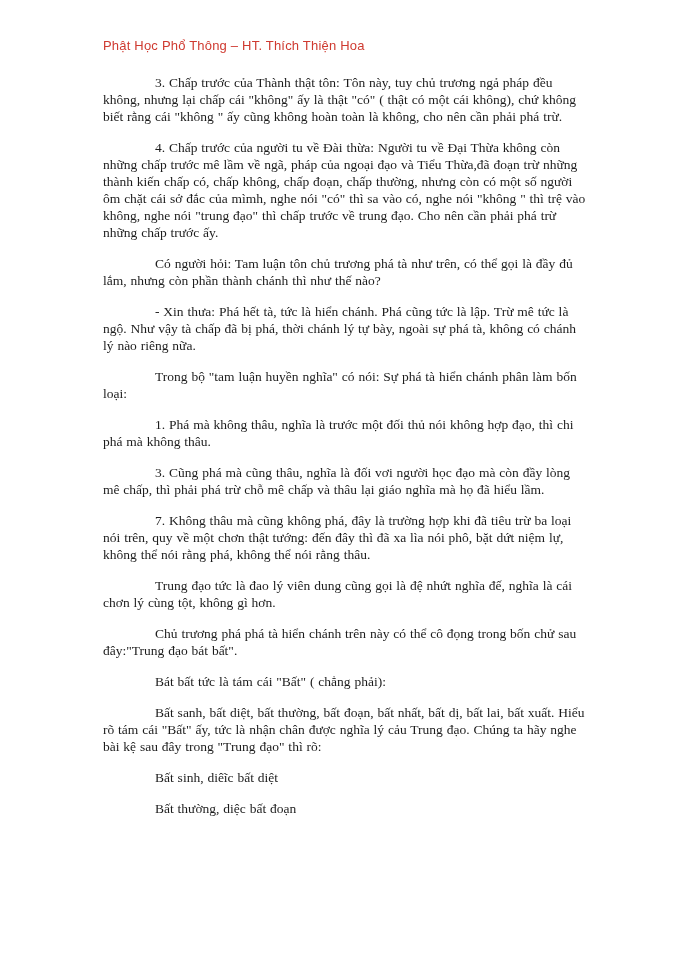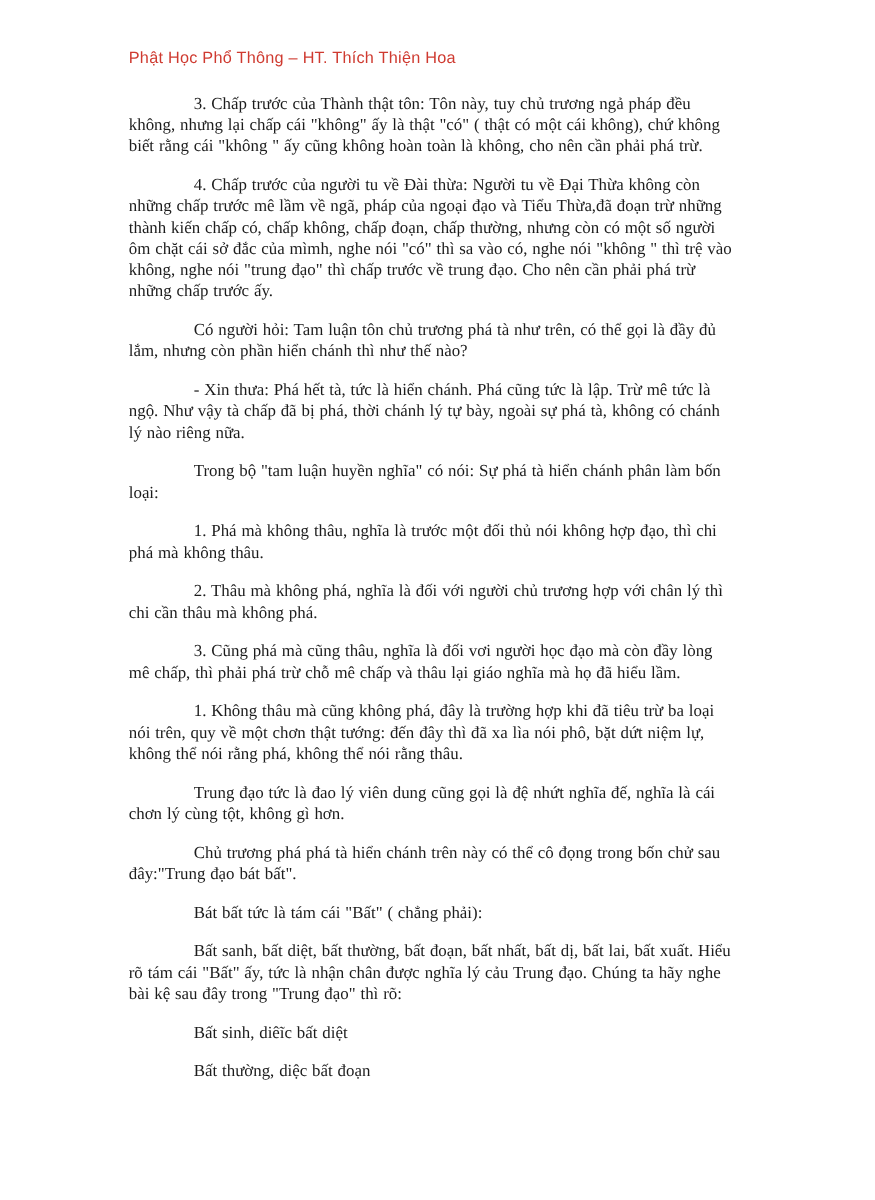--- a/index.html
+++ b/index.html
@@ -41,27 +41,26 @@
   }
 </style>
 </head>
 <body>
 
 <div class="page">
   <div class="doc-header" style="color: rgb(207, 58, 48);">Phật Học Phổ Thông – HT. Thích Thiện Hoa</div>
   <div class="doc-content">
       <p class="para">3. Chấp trước của Thành thật tôn: Tôn này, tuy chủ trương ngả pháp đều không, nhưng lại chấp cái "không" ấy là thật "có" ( thật có một cái không), chứ không biết rằng cái "không " ấy cũng không hoàn toàn là không, cho nên cần phải phá trừ.</p>
       <p class="para">4. Chấp trước của người tu về Đài thừa: Người tu về Đại Thừa không còn những chấp trước mê lầm về ngã, pháp của ngoại đạo và Tiểu Thừa,đã đoạn trừ những thành kiến chấp có, chấp không, chấp đoạn, chấp thường, nhưng còn có một số người ôm chặt cái sở đắc của mìmh, nghe nói "có" thì sa vào có, nghe nói "không " thì trệ vào không, nghe nói "trung đạo" thì chấp trước về trung đạo. Cho nên cần phải phá trừ những chấp trước ấy.</p>
-      <p class="para">Có người hỏi: Tam luận tôn chủ trương phá tà như trên, có thể gọi là đầy đủ lắm, nhưng còn phần hiển chánh thì như thế nào?</p>
+      <p class="para">Có người hỏi: Tam luận tôn chủ trương phá tà như trên, có thể gọi là đầy đủ lắm, nhưng còn phần thành chánh thì như thế nào?</p>
       <p class="para">- Xin thưa: Phá hết tà, tức là hiển chánh. Phá cũng tức là lập. Trừ mê tức là ngộ. Như vậy tà chấp đã bị phá, thời chánh lý tự bày, ngoài sự phá tà, không có chánh lý nào riêng nữa.</p>
       <p class="para">Trong bộ "tam luận huyền nghĩa" có nói: Sự phá tà hiển chánh phân làm bốn loại:</p>
       <p class="para">1. Phá mà không thâu, nghĩa là trước một đối thủ nói không hợp đạo, thì chi phá mà không thâu.</p>
-      <p class="para">2. Thâu mà không phá, nghĩa là đối với người chủ trương hợp với chân lý thì chi cần thâu mà không phá.</p>
       <p class="para">3. Cũng phá mà cũng thâu, nghĩa là đối vơi người học đạo mà còn đầy lòng mê chấp, thì phải phá trừ chỗ mê chấp và thâu lại giáo nghĩa mà họ đã hiểu lầm.</p>
-      <p class="para">1. Không thâu mà cũng không phá, đây là trường hợp khi đã tiêu trừ ba loại nói trên, quy về một chơn thật tướng: đến đây thì đã xa lìa nói phô, bặt dứt niệm lự, không thể nói rằng phá, không thể nói rằng thâu.</p>
+      <p class="para">7. Không thâu mà cũng không phá, đây là trường hợp khi đã tiêu trừ ba loại nói trên, quy về một chơn thật tướng: đến đây thì đã xa lìa nói phô, bặt dứt niệm lự, không thể nói rằng phá, không thể nói rằng thâu.</p>
       <p class="para">Trung đạo tức là đao lý viên dung cũng gọi là đệ nhứt nghĩa đế, nghĩa là cái chơn lý cùng tột, không gì hơn.</p>
       <p class="para">Chủ trương phá phá tà hiển chánh trên này có thể cô đọng trong bốn chử sau đây:"Trung đạo bát bất".</p>
       <p class="para">Bát bất tức là tám cái "Bất" ( chẳng phải):</p>
       <p class="para">Bất sanh, bất diệt, bất thường, bất đoạn, bất nhất, bất dị, bất lai, bất xuất. Hiểu rõ tám cái "Bất" ấy, tức là nhận chân được nghĩa lý cảu Trung đạo. Chúng ta hãy nghe bài kệ sau đây trong "Trung đạo" thì rõ:</p>
       <p class="para">Bất sinh, diêĩc bất diệt</p>
       <p class="para">Bất thường, diệc bất đoạn</p>
     </div>
 </div>
 
 </body></html>

